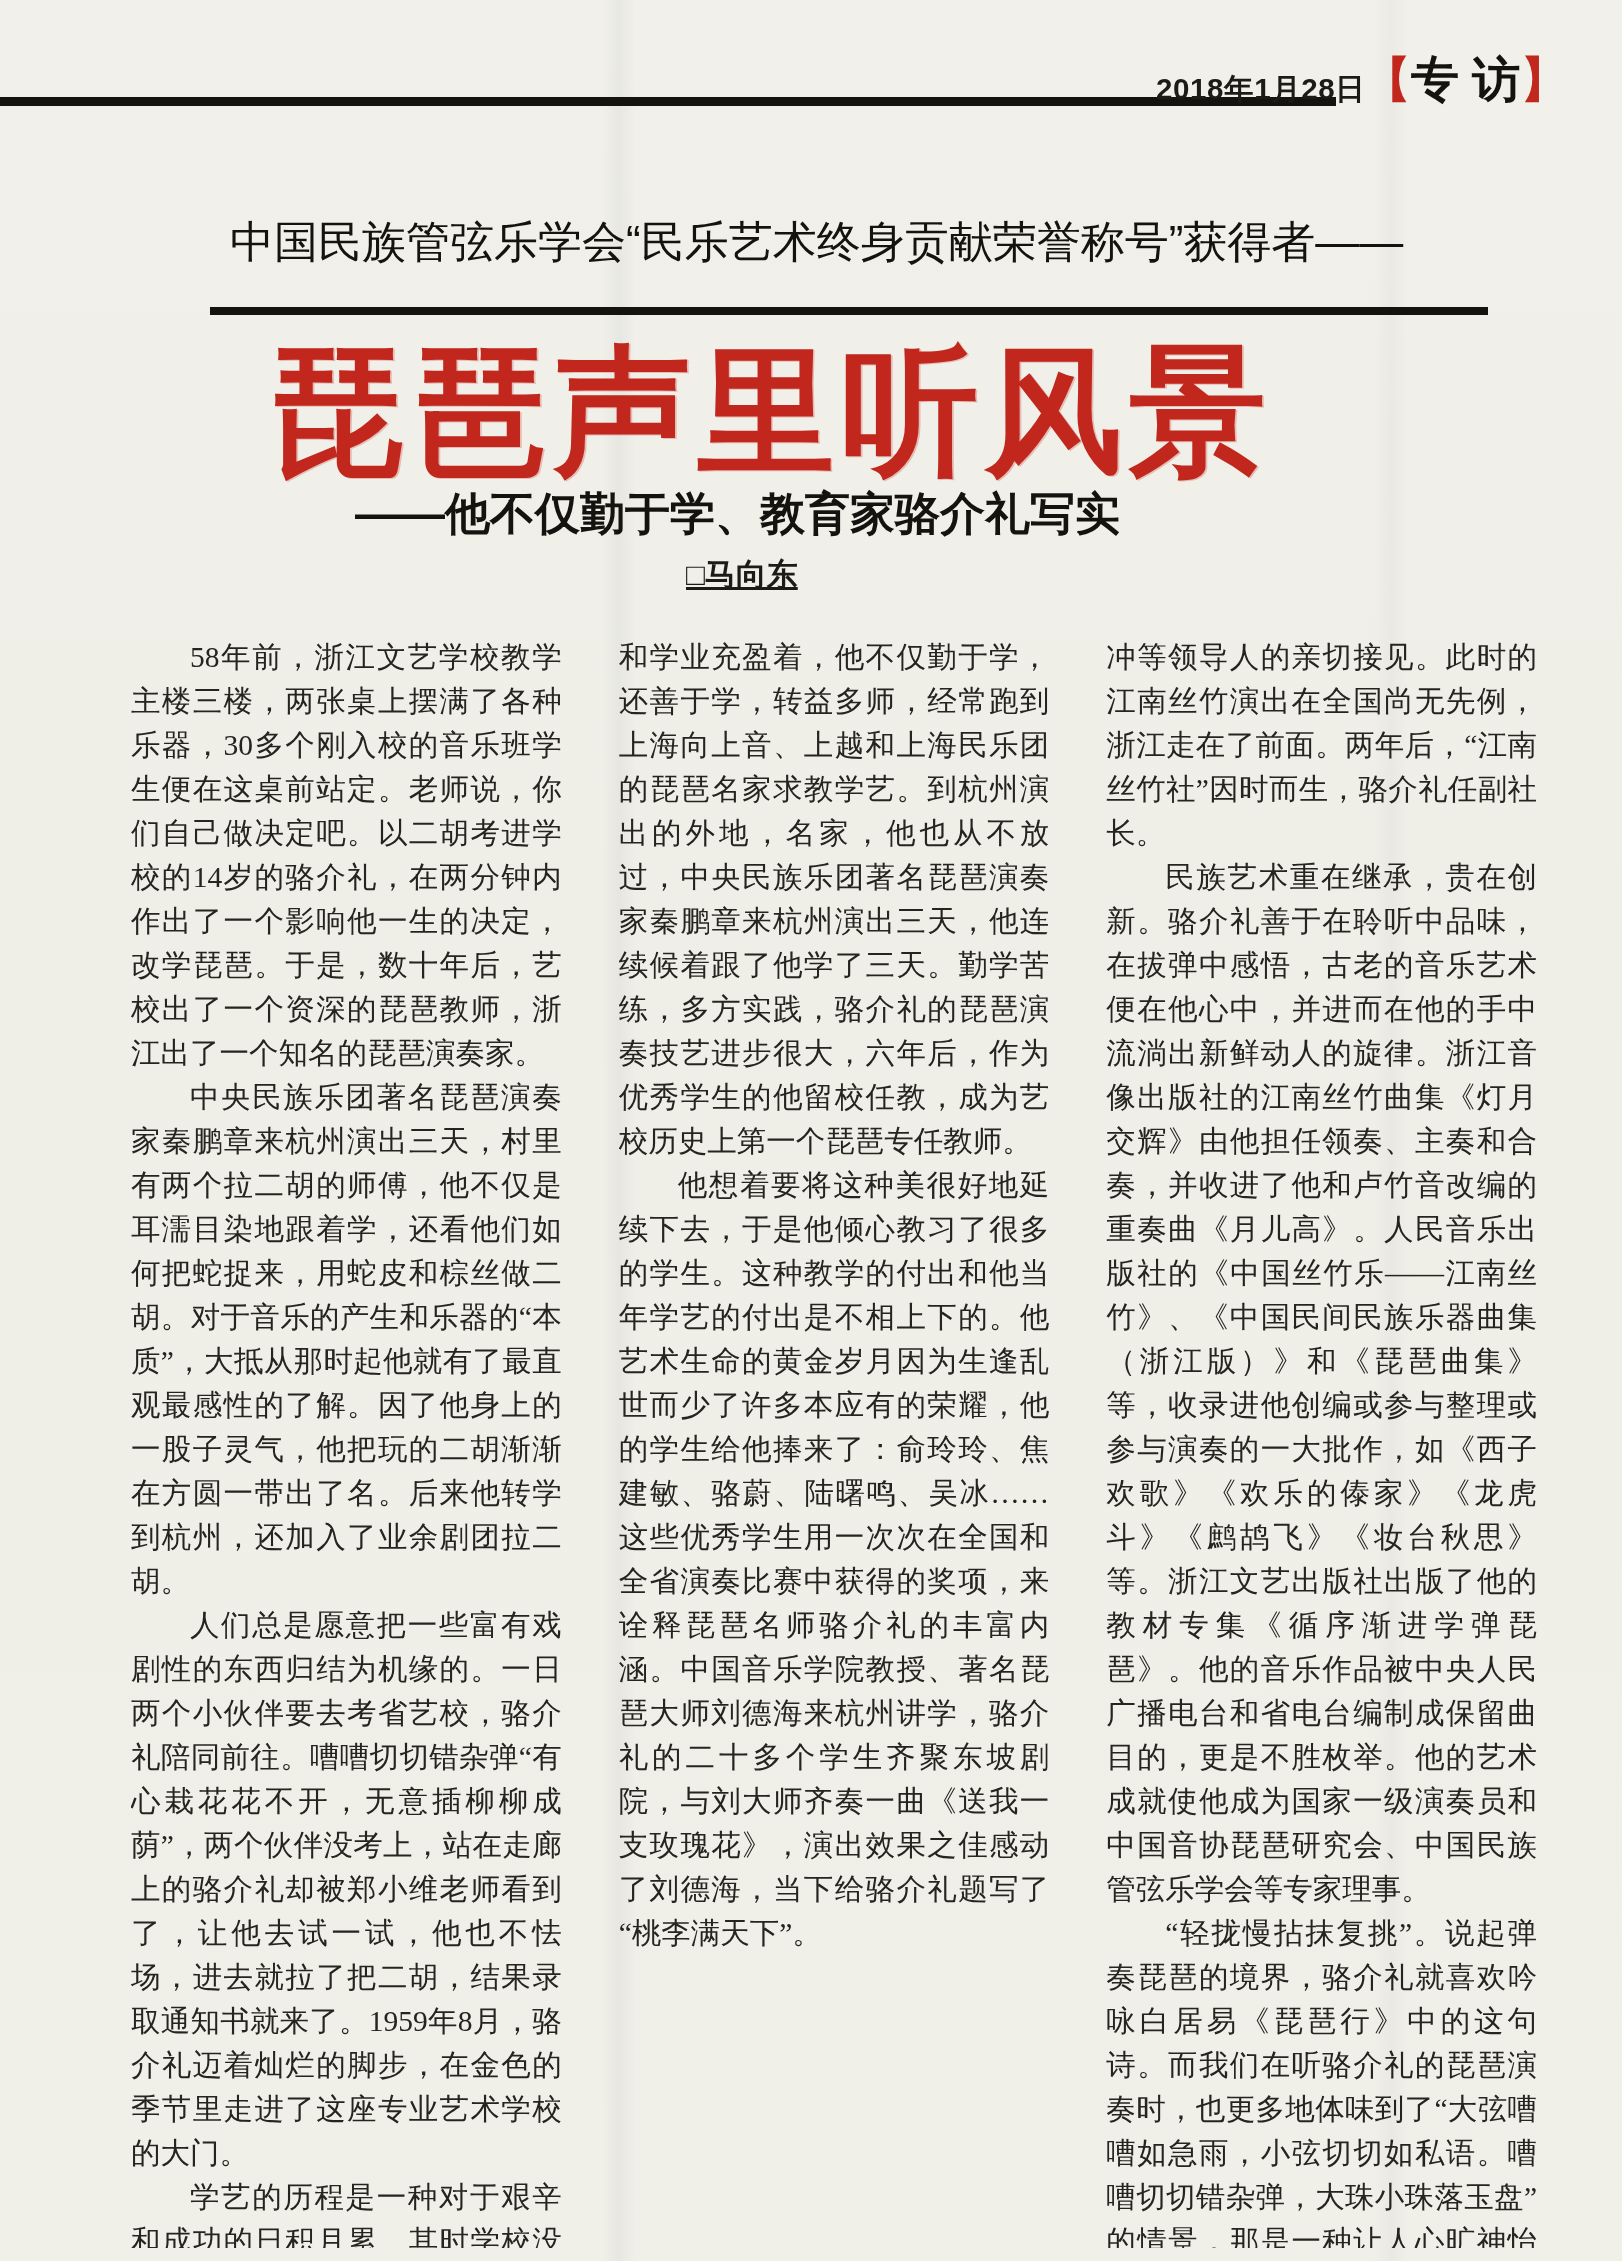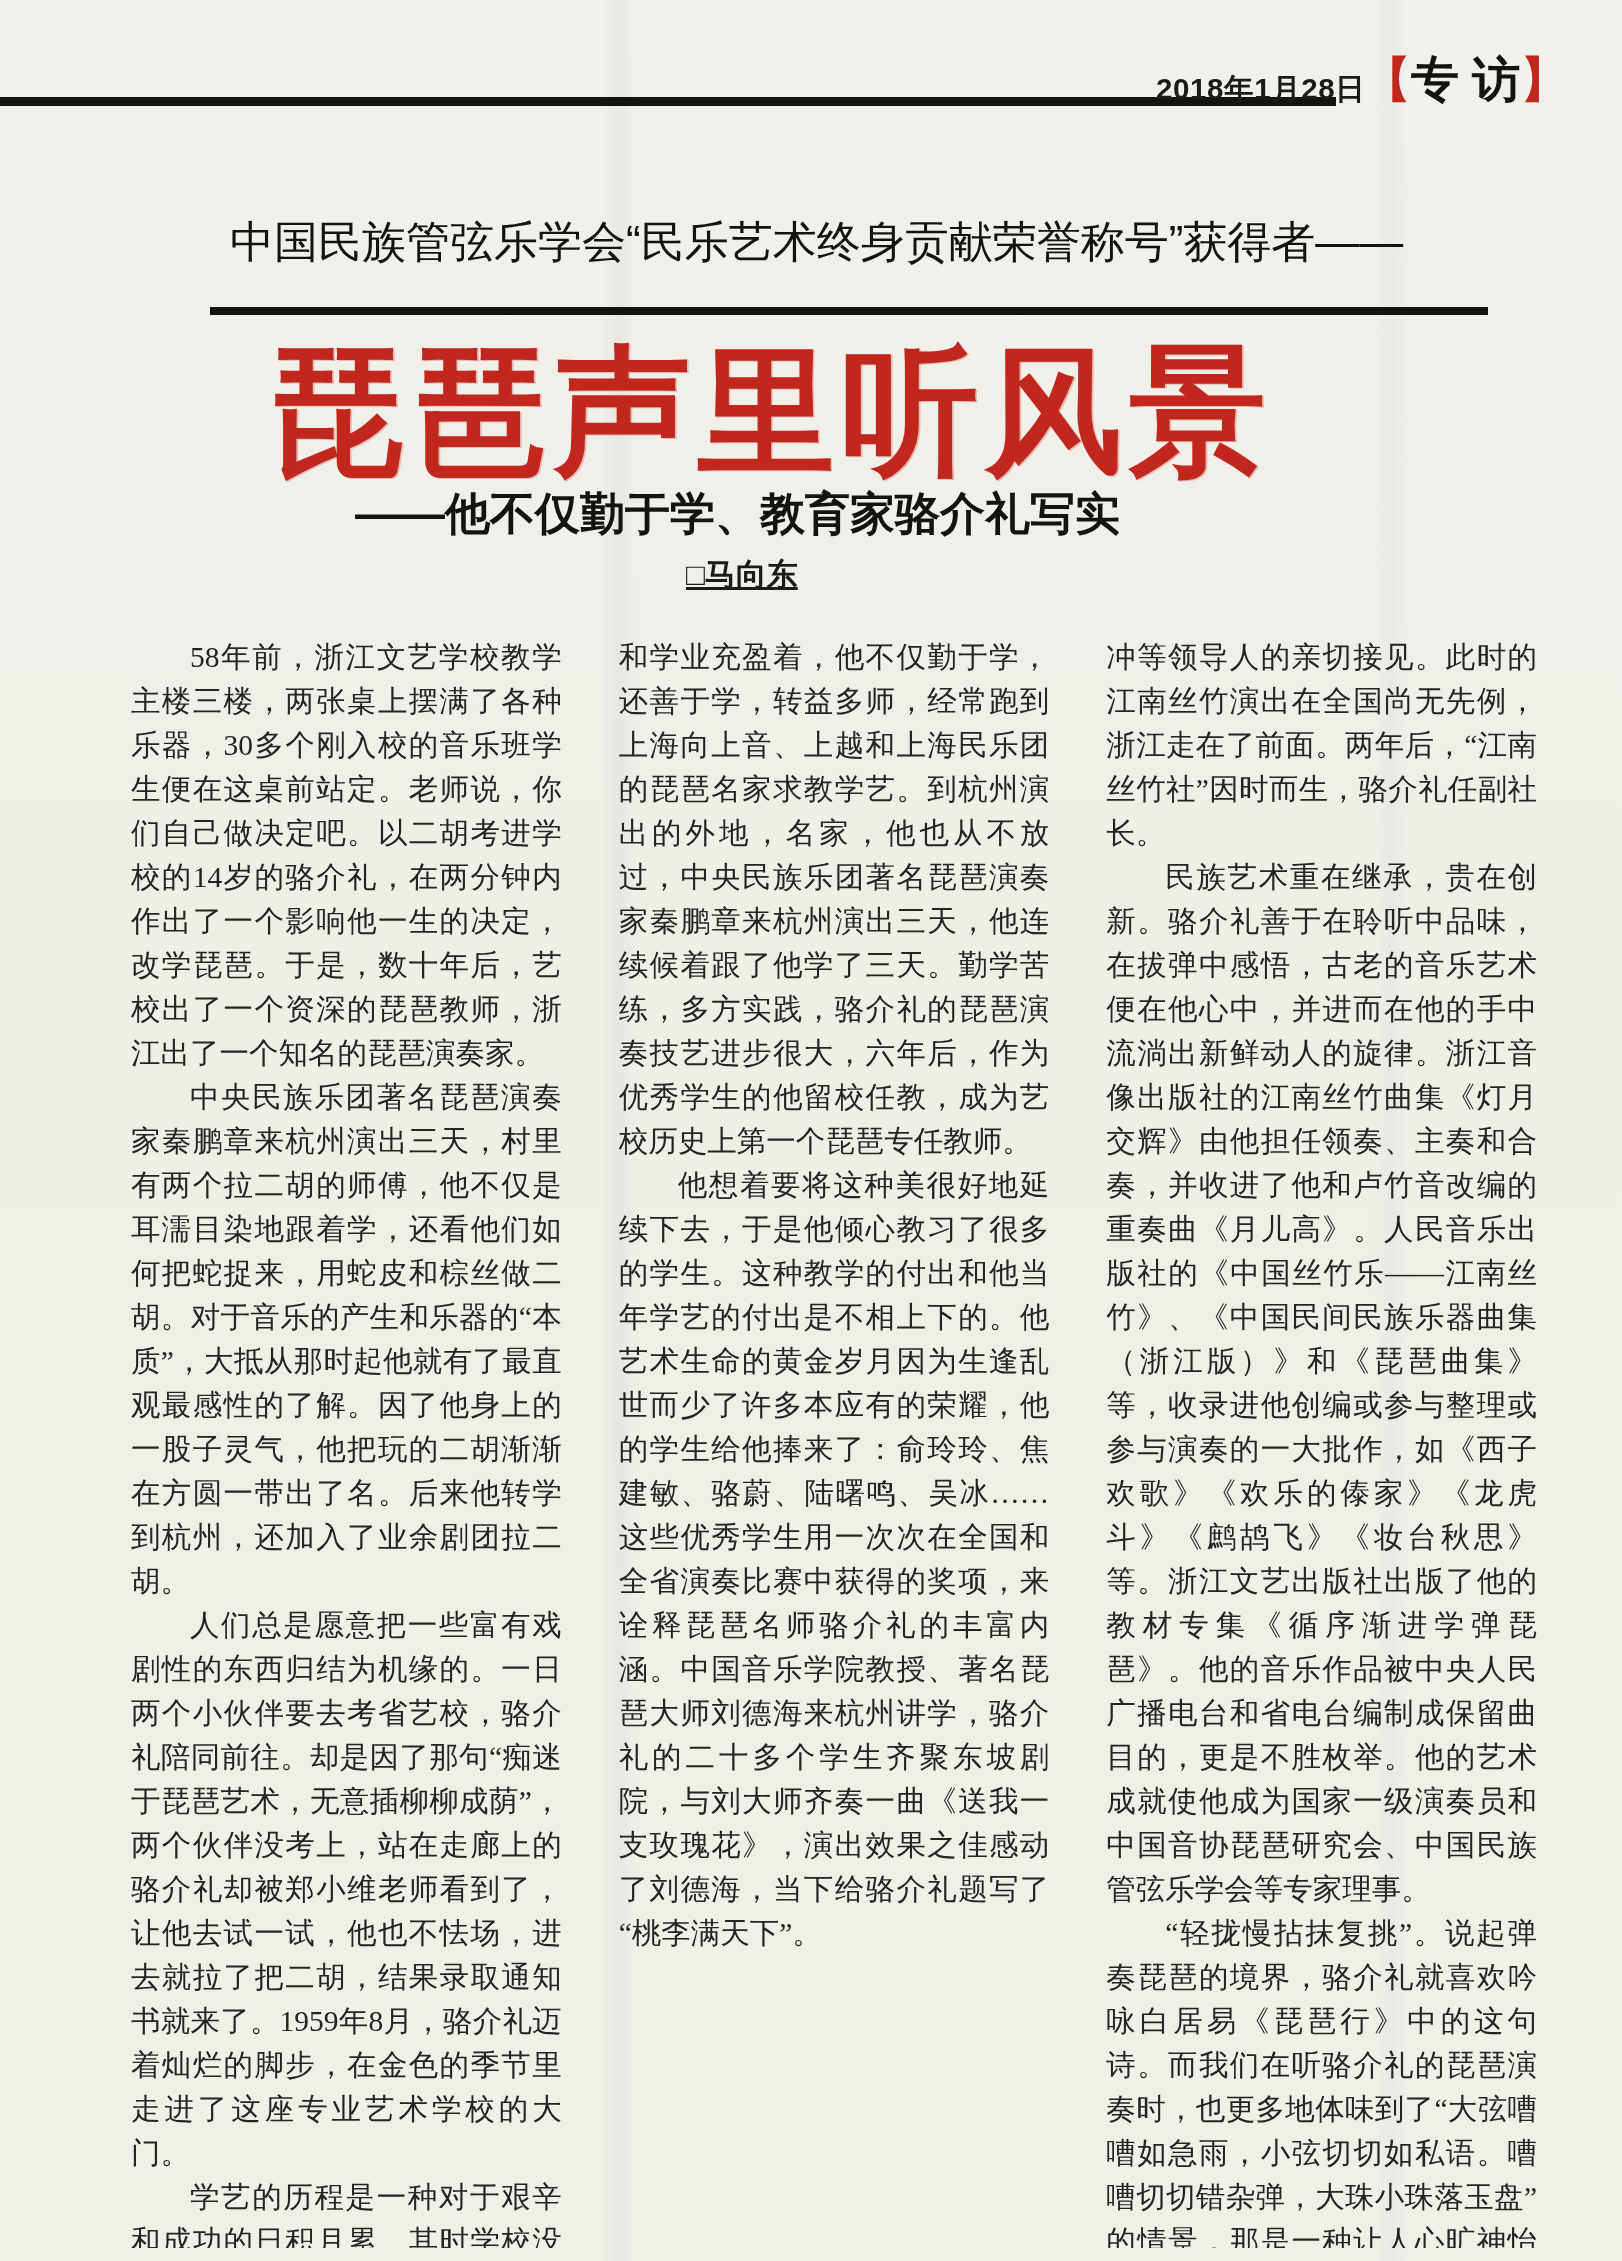--- a/index.html
+++ b/index.html
@@ -142,21 +142,21 @@
   <div class="kicker">中国民族管弦乐学会“民乐艺术终身贡献荣誉称号”获得者——</div>
   <div class="kicker-rule"></div>
   <h1 class="main-title" style="margin:0;">琵琶声里听风景</h1>
   <div class="subtitle">——他不仅勤于学、教育家骆介礼写实</div>
   <div class="byline">□马向东</div>
 
   <div class="article">
     <div class="col">
       <p>58年前，浙江文艺学校教学主楼三楼，两张桌上摆满了各种乐器，30多个刚入校的音乐班学生便在这桌前站定。老师说，你们自己做决定吧。以二胡考进学校的14岁的骆介礼，在两分钟内作出了一个影响他一生的决定，改学琵琶。于是，数十年后，艺校出了一个资深的琵琶教师，浙江出了一个知名的琵琶演奏家。</p>
       <p>中央民族乐团著名琵琶演奏家秦鹏章来杭州演出三天，村里有两个拉二胡的师傅，他不仅是耳濡目染地跟着学，还看他们如何把蛇捉来，用蛇皮和棕丝做二胡。对于音乐的产生和乐器的“本质”，大抵从那时起他就有了最直观最感性的了解。因了他身上的一股子灵气，他把玩的二胡渐渐在方圆一带出了名。后来他转学到杭州，还加入了业余剧团拉二胡。</p>
-      <p>人们总是愿意把一些富有戏剧性的东西归结为机缘的。一日两个小伙伴要去考省艺校，骆介礼陪同前往。却是因了那句“痴迷于琵琶艺术，无意插柳柳成荫”，两个伙伴没考上，站在走廊上的骆介礼却被郑小维老师看到了，让他去试一试，他也不怯场，进去就拉了把二胡，结果录取通知书就来了。1959年8月，骆介礼迈着灿烂的脚步，在金色的季节里走进了这座专业艺术学校的大门。</p>
+      <p>人们总是愿意把一些富有戏剧性的东西归结为机缘的。一日两个小伙伴要去考省艺校，骆介礼陪同前往。嘈嘈切切错杂弹“有心栽花花不开，无意插柳柳成荫”，两个伙伴没考上，站在走廊上的骆介礼却被郑小维老师看到了，让他去试一试，他也不怯场，进去就拉了把二胡，结果录取通知书就来了。1959年8月，骆介礼迈着灿烂的脚步，在金色的季节里走进了这座专业艺术学校的大门。</p>
       <p>学艺的历程是一种对于艰辛和成功的日积月累。其时学校没有琵琶专任教师，骆介礼和他的另外六名同学每次都要步行到浙歌、浙越向琵琶老师学。其时学校也没有琴房，学生们都在学校走廊里和操场上练，倒也别有一番风景。抱着琵琶练总嫌不够，老先生教了他们一招，用细小的毛竹和琵琶弦做成一支小弓，一路走一路用手弹拨，随时随地练，似乎还有点寓学于乐的意味。冬天里为了练手指的灵活性，他把练热的手经常插到冰雪里冻僵，从僵硬再练到灵活。骆介礼的生活被艺术</p>
     </div>
     <div class="col">
       <p class="cont">和学业充盈着，他不仅勤于学，还善于学，转益多师，经常跑到上海向上音、上越和上海民乐团的琵琶名家求教学艺。到杭州演出的外地，名家，他也从不放过，中央民族乐团著名琵琶演奏家秦鹏章来杭州演出三天，他连续候着跟了他学了三天。勤学苦练，多方实践，骆介礼的琵琶演奏技艺进步很大，六年后，作为优秀学生的他留校任教，成为艺校历史上第一个琵琶专任教师。</p>
       <p>他想着要将这种美很好地延续下去，于是他倾心教习了很多的学生。这种教学的付出和他当年学艺的付出是不相上下的。他艺术生命的黄金岁月因为生逢乱世而少了许多本应有的荣耀，他的学生给他捧来了：俞玲玲、焦建敏、骆蔚、陆曙鸣、吴冰……这些优秀学生用一次次在全国和全省演奏比赛中获得的奖项，来诠释琵琶名师骆介礼的丰富内涵。中国音乐学院教授、著名琵琶大师刘德海来杭州讲学，骆介礼的二十多个学生齐聚东坡剧院，与刘大师齐奏一曲《送我一支玫瑰花》，演出效果之佳感动了刘德海，当下给骆介礼题写了“桃李满天下”。</p>
 
     </div>
     <div class="col">
       <p class="cont">冲等领导人的亲切接见。此时的江南丝竹演出在全国尚无先例，浙江走在了前面。两年后，“江南丝竹社”因时而生，骆介礼任副社长。</p>
       <p>民族艺术重在继承，贵在创新。骆介礼善于在聆听中品味，在拔弹中感悟，古老的音乐艺术便在他心中，并进而在他的手中流淌出新鲜动人的旋律。浙江音像出版社的江南丝竹曲集《灯月交辉》由他担任领奏、主奏和合奏，并收进了他和卢竹音改编的重奏曲《月儿高》。人民音乐出版社的《中国丝竹乐——江南丝竹》、《中国民间民族乐器曲集（浙江版）》和《琵琶曲集》等，收录进他创编或参与整理或参与演奏的一大批作，如《西子欢歌》《欢乐的傣家》《龙虎斗》《鹧鸪飞》《妆台秋思》等。浙江文艺出版社出版了他的教材专集《循序渐进学弹琵琶》。他的音乐作品被中央人民广播电台和省电台编制成保留曲目的，更是不胜枚举。他的艺术成就使他成为国家一级演奏员和中国音协琵琶研究会、中国民族管弦乐学会等专家理事。</p>

